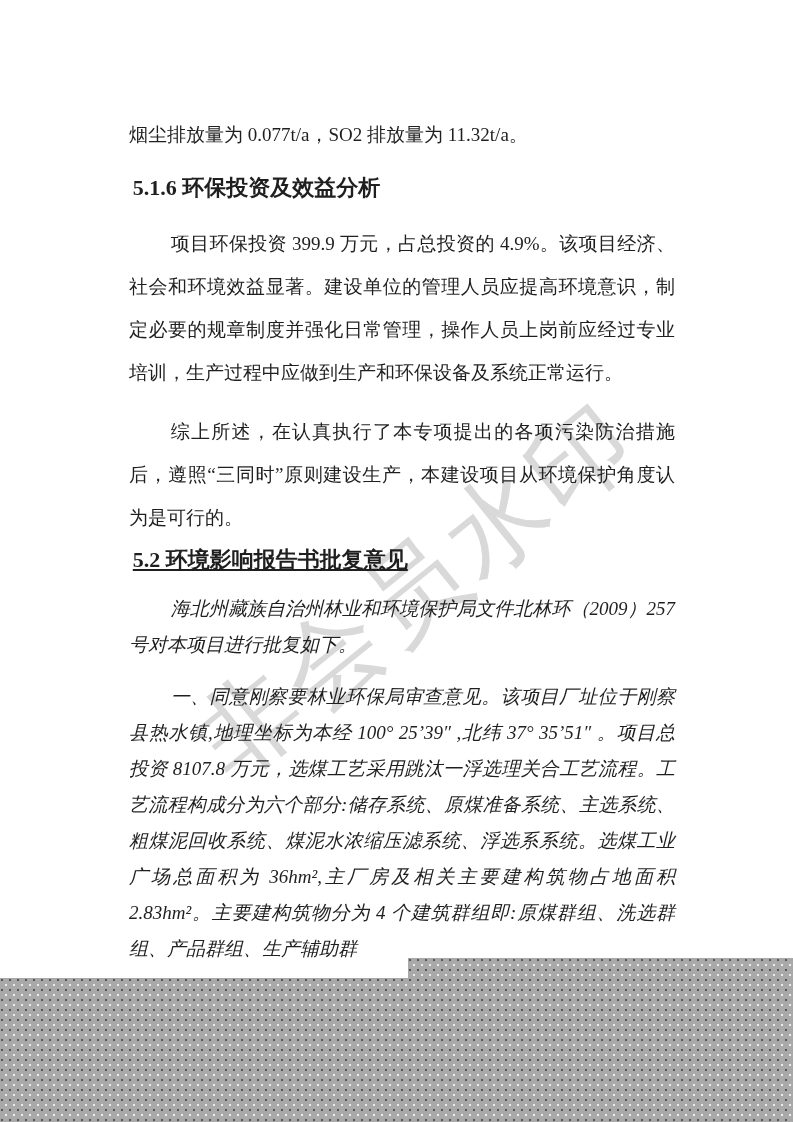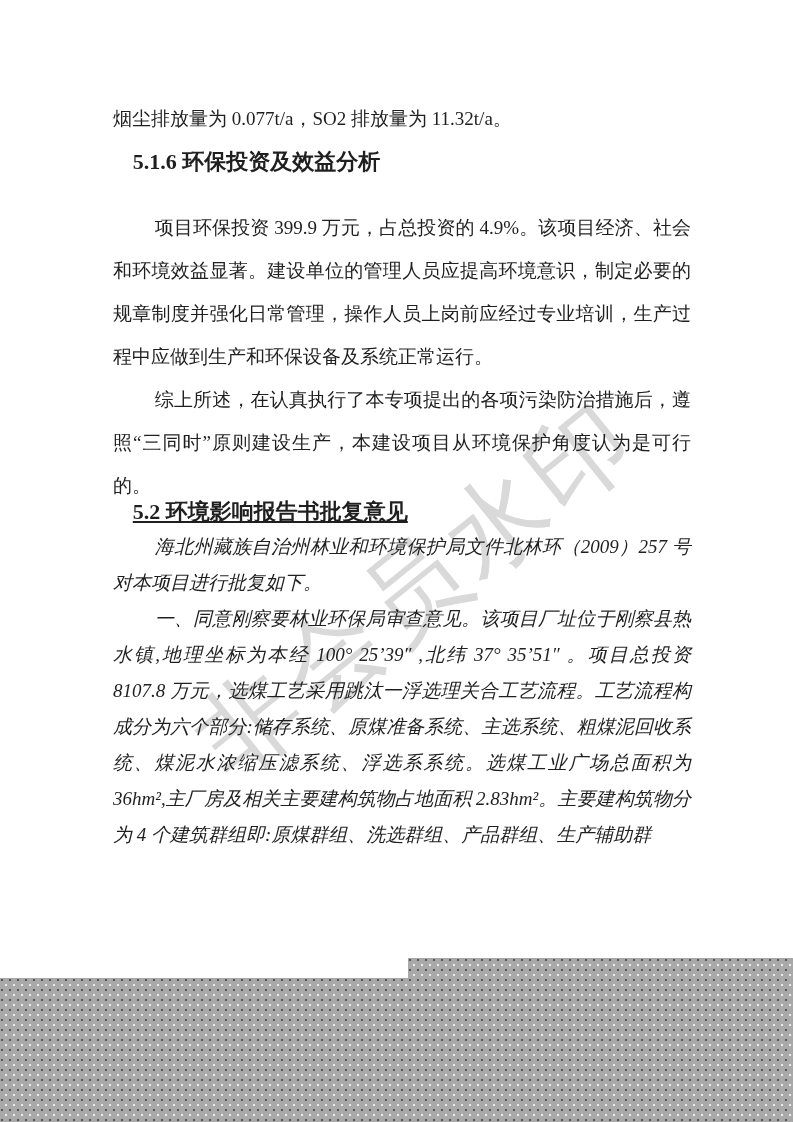--- a/index.html
+++ b/index.html
@@ -26,37 +26,37 @@
     font-family: "Liberation Serif", "DejaVu Serif", serif;
   }
   .content {
     position: absolute;
     left: 113px;
     top: 97px;
     width: 578px;
     z-index: 1;
   }
   .content p {
-    margin: 0;
+    margin: 16px;
     font-size: 19px;
     text-align: justify;
     text-justify: inter-character;
   }
   .line-wide  { line-height: 43px; }
   .line-narrow { line-height: 36px; font-style: italic; }
   .indent { text-indent: 2.2em; }
   .heading {
     margin: 0;
     font-size: 22px;
     font-weight: bold;
     line-height: 32px;
     text-indent: 0.9em;
     font-family: "Liberation Serif", "DejaVu Serif", serif;
   }
-  .heading-1 { margin-top: 6px; margin-bottom: 28px; }
+  .heading-1 { margin-top: 6px; margin-bottom: 18px; }
   .heading-2 { margin-top: -10px; margin-bottom: 2px; line-height: 30px; text-decoration: underline; }
   .hatch {
     position: absolute;
     z-index: 2;
     background-color: #a9a9a9;
     background-image:
       radial-gradient(circle at 2px 2px, #595959 1.1px, rgba(0,0,0,0) 1.6px),
       radial-gradient(circle at 2px 2px, #ececec 1.0px, rgba(0,0,0,0) 1.5px);
     background-size: 8px 10px, 8px 10px;
     background-position: 0 0, 4px 5px;

